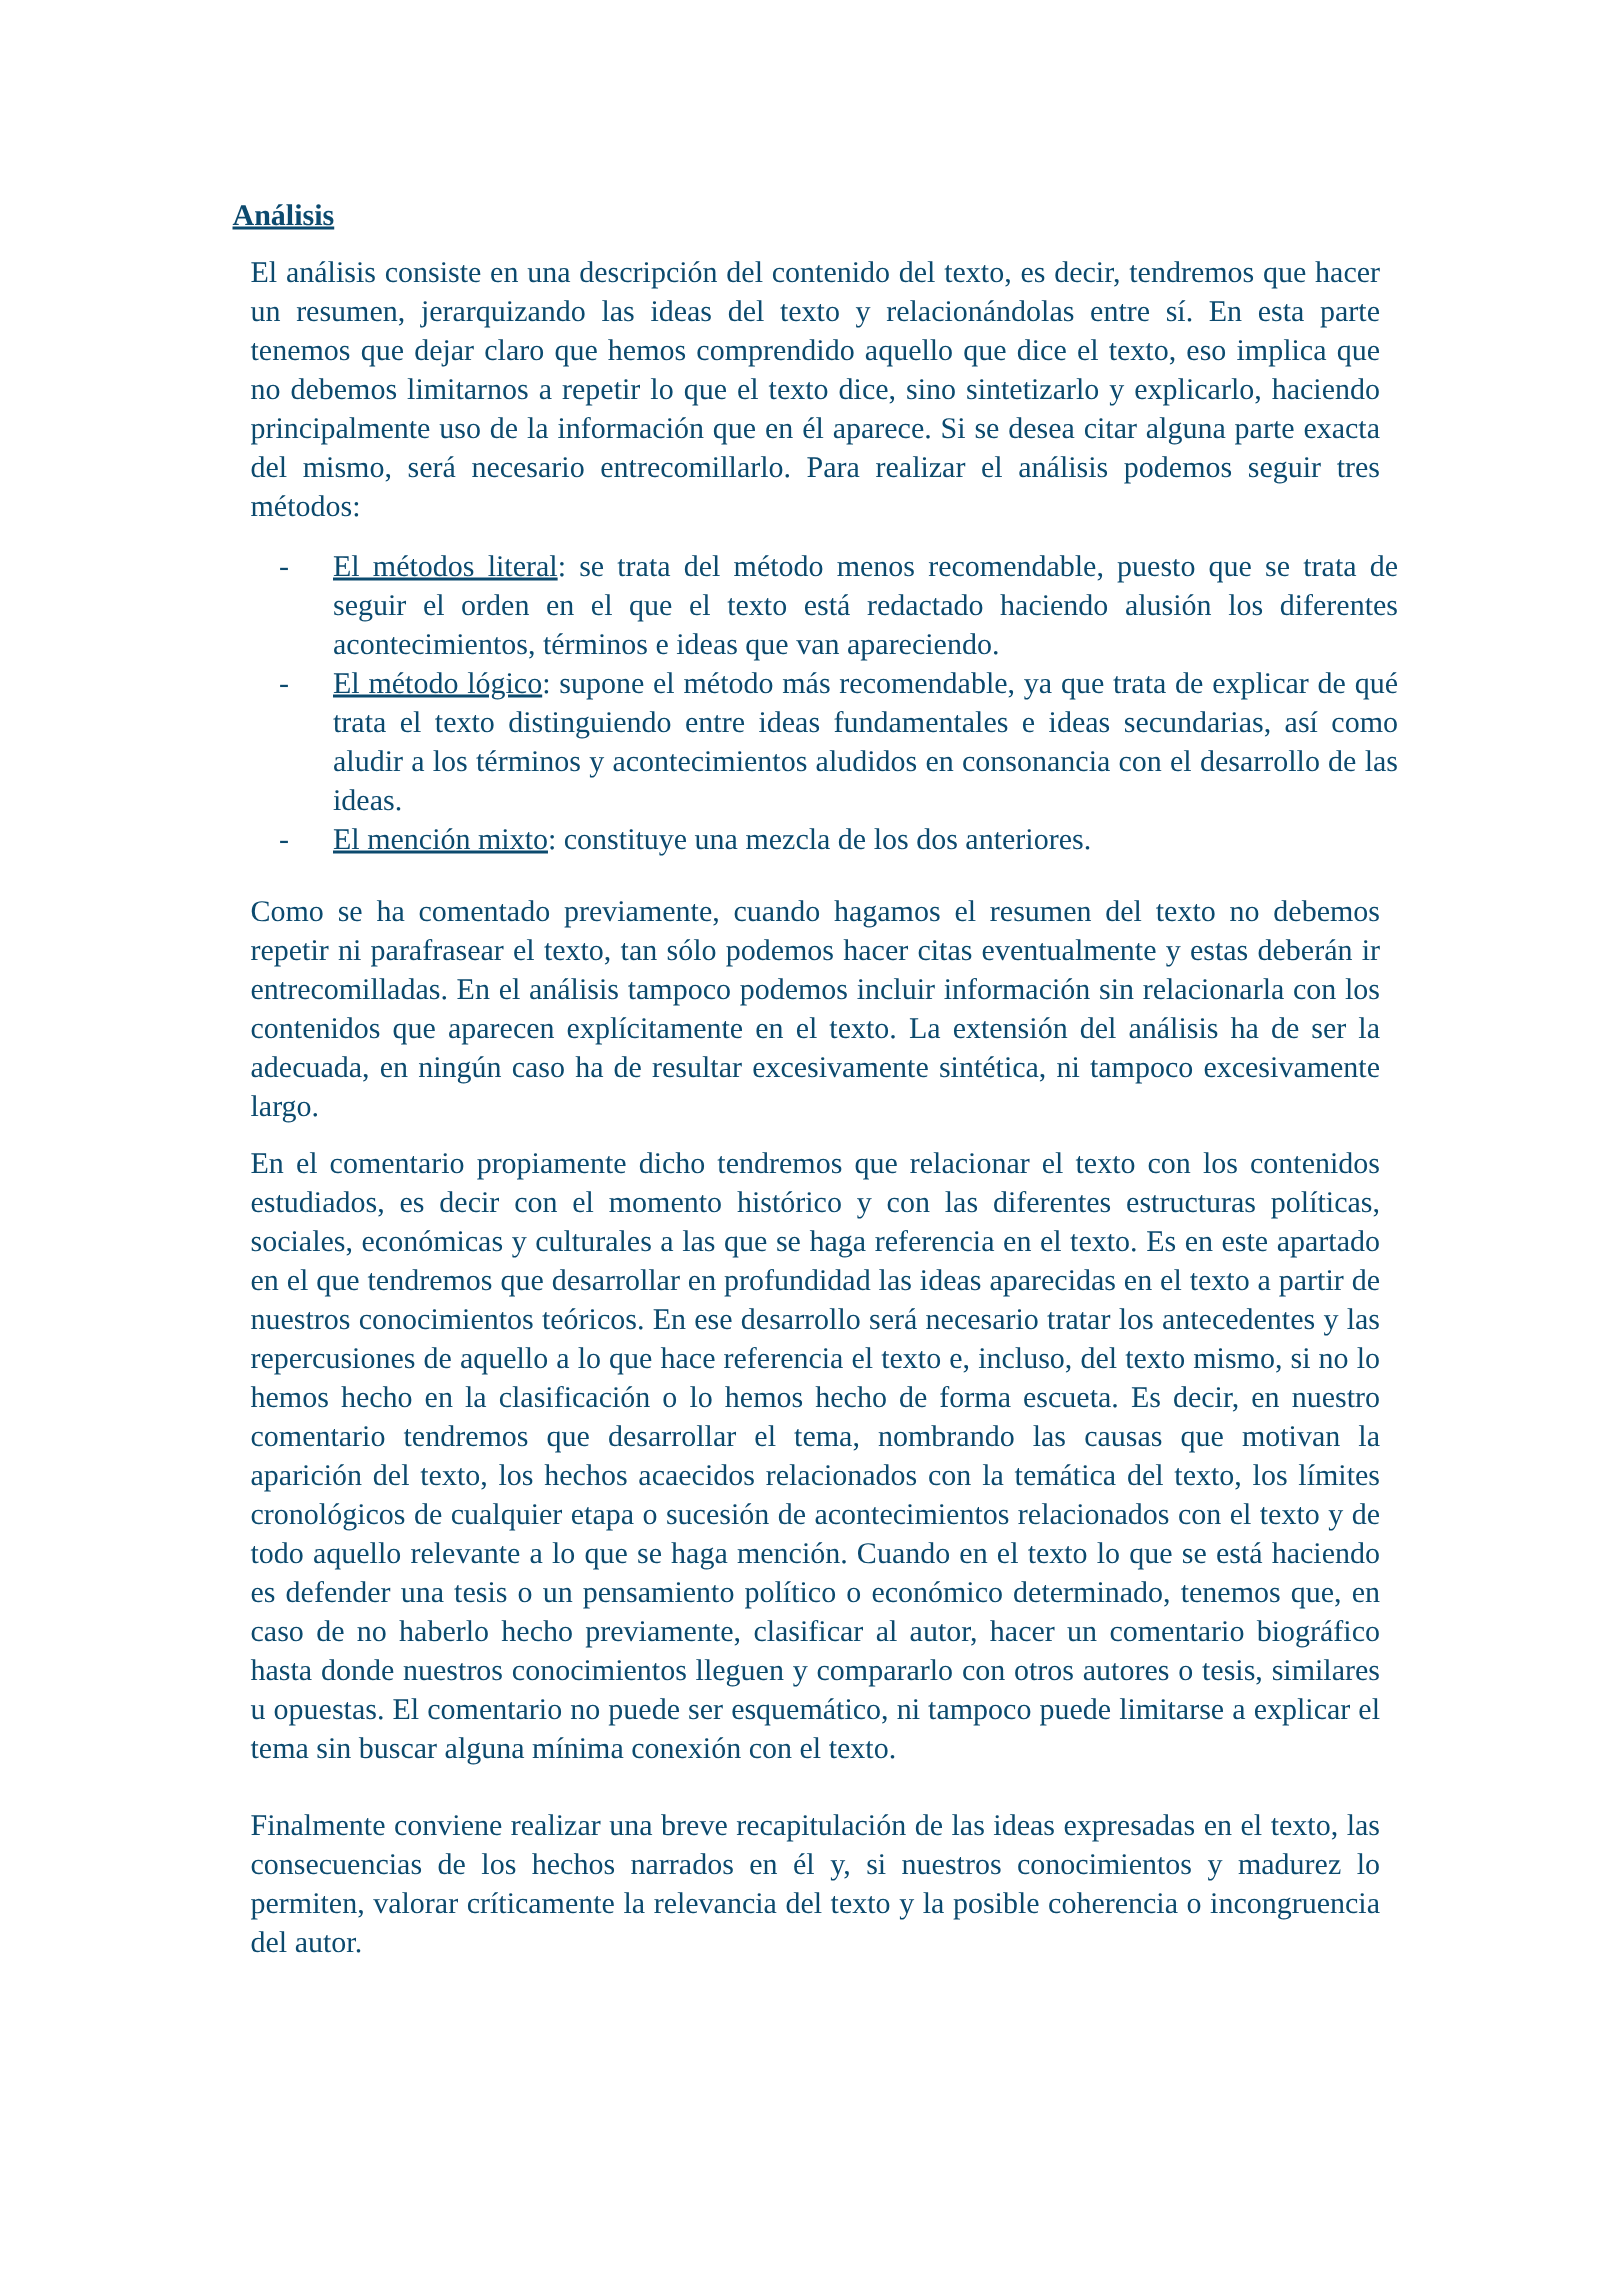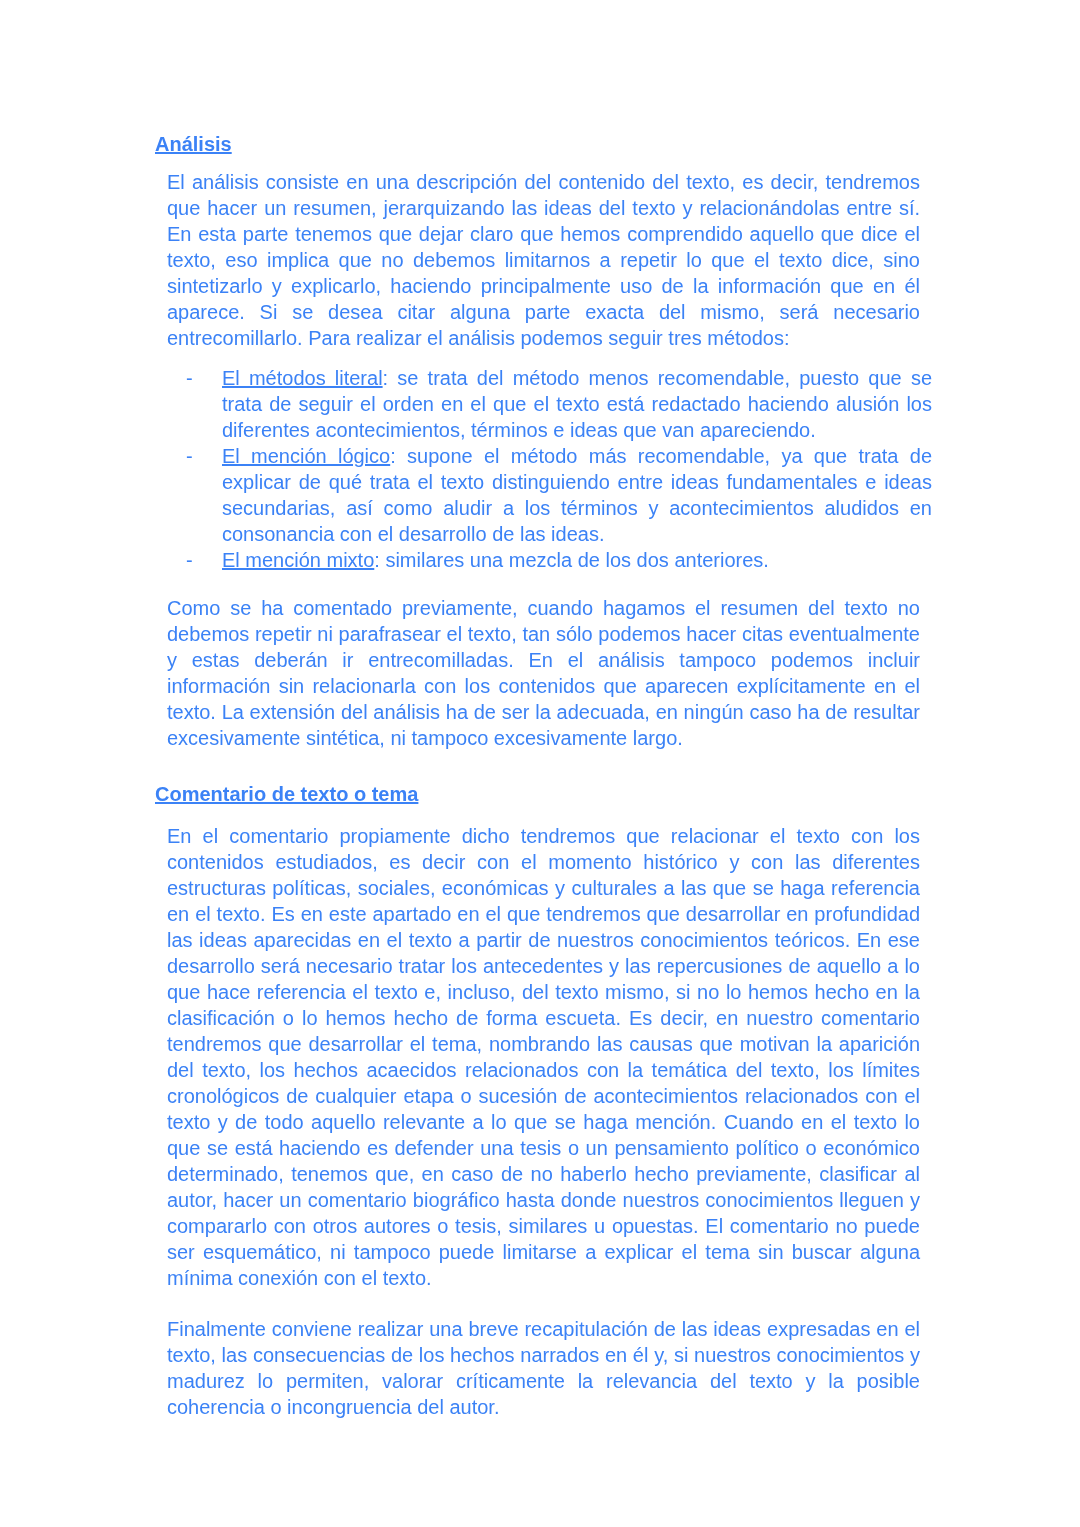--- a/index.html
+++ b/index.html
@@ -1,22 +1,22 @@
 <!DOCTYPE html>
 <html><head>
 <meta charset="utf-8">
 <style>
   * { margin: 0; padding: 0; box-sizing: border-box; }
   html, body { background: #ffffff; }
   .page {
     width: 1080px;
     height: 1527px;
     background: #ffffff;
-    color: #3b82f6;
-    font-family: Liberation Sans, sans-serif;
+    color: #0c4a6e;
+    font-family: Liberation Serif, serif;
     font-size: 20px;
     line-height: 26px;
     padding: 131px 148px 0 155px;
     overflow: hidden;
   }
   .heading {
     font-size: 20px;
     font-weight: bold;
     text-decoration: underline;
     margin: 0 0 12px 0;
@@ -51,28 +51,27 @@
 
 <div class="page">
 
   <section>
     <h1 class="heading">Análisis</h1>
 
     <p class="para">El análisis consiste en una descripción del contenido del texto, es decir, tendremos que hacer un resumen, jerarquizando las ideas del texto y relacionándolas entre sí. En esta parte tenemos que dejar claro que hemos comprendido aquello que dice el texto, eso implica que no debemos limitarnos a repetir lo que el texto dice, sino sintetizarlo y explicarlo, haciendo principalmente uso de la información que en él aparece. Si se desea citar alguna parte exacta del mismo, será necesario entrecomillarlo. Para realizar el análisis podemos seguir tres métodos:</p>
 
     <ul class="methods">
       <li class="method"><span class="marker">-</span><span class="term">El métodos literal</span><span>: se trata del método menos recomendable, puesto que se trata de seguir el orden en el que el texto está redactado haciendo alusión los diferentes acontecimientos, términos e ideas que van apareciendo.</span></li>
-      <li class="method"><span class="marker">-</span><span class="term">El mención lógico</span><span>: supone el método más recomendable, ya que trata de explicar de qué trata el texto distinguiendo entre ideas fundamentales e ideas secundarias, así como aludir a los términos y acontecimientos aludidos en consonancia con el desarrollo de las ideas.</span></li>
-      <li class="method"><span class="marker">-</span><span class="term">El mención mixto</span><span>: similares una mezcla de los dos anteriores.</span></li>
+      <li class="method"><span class="marker">-</span><span class="term">El método lógico</span><span>: supone el método más recomendable, ya que trata de explicar de qué trata el texto distinguiendo entre ideas fundamentales e ideas secundarias, así como aludir a los términos y acontecimientos aludidos en consonancia con el desarrollo de las ideas.</span></li>
+      <li class="method"><span class="marker">-</span><span class="term">El mención mixto</span><span>: constituye una mezcla de los dos anteriores.</span></li>
     </ul>
 
     <p class="para">Como se ha comentado previamente, cuando hagamos el resumen del texto no debemos repetir ni parafrasear el texto, tan sólo podemos hacer citas eventualmente y estas deberán ir entrecomilladas. En el análisis tampoco podemos incluir información sin relacionarla con los contenidos que aparecen explícitamente en el texto. La extensión del análisis ha de ser la adecuada, en ningún caso ha de resultar excesivamente sintética, ni tampoco excesivamente largo.</p>
   </section>
 
   <section>
-    <h1 class="heading h2">Comentario de texto o tema</h1>
 
     <p class="para">En el comentario propiamente dicho tendremos que relacionar el texto con los contenidos estudiados, es decir con el momento histórico y con las diferentes estructuras políticas, sociales, económicas y culturales a las que se haga referencia en el texto. Es en este apartado en el que tendremos que desarrollar en profundidad las ideas aparecidas en el texto a partir de nuestros conocimientos teóricos. En ese desarrollo será necesario tratar los antecedentes y las repercusiones de aquello a lo que hace referencia el texto e, incluso, del texto mismo, si no lo hemos hecho en la clasificación o lo hemos hecho de forma escueta. Es decir, en nuestro comentario tendremos que desarrollar el tema, nombrando las causas que motivan la aparición del texto, los hechos acaecidos relacionados con la temática del texto, los límites cronológicos de cualquier etapa o sucesión de acontecimientos relacionados con el texto y de todo aquello relevante a lo que se haga mención. Cuando en el texto lo que se está haciendo es defender una tesis o un pensamiento político o económico determinado, tenemos que, en caso de no haberlo hecho previamente, clasificar al autor, hacer un comentario biográfico hasta donde nuestros conocimientos lleguen y compararlo con otros autores o tesis, similares u opuestas. El comentario no puede ser esquemático, ni tampoco puede limitarse a explicar el tema sin buscar alguna mínima conexión con el texto.</p>
 
     <p class="para gap">Finalmente conviene realizar una breve recapitulación de las ideas expresadas en el texto, las consecuencias de los hechos narrados en él y, si nuestros conocimientos y madurez lo permiten, valorar críticamente la relevancia del texto y la posible coherencia o incongruencia del autor.</p>
   </section>
 
 </div>
 
 </body></html>

